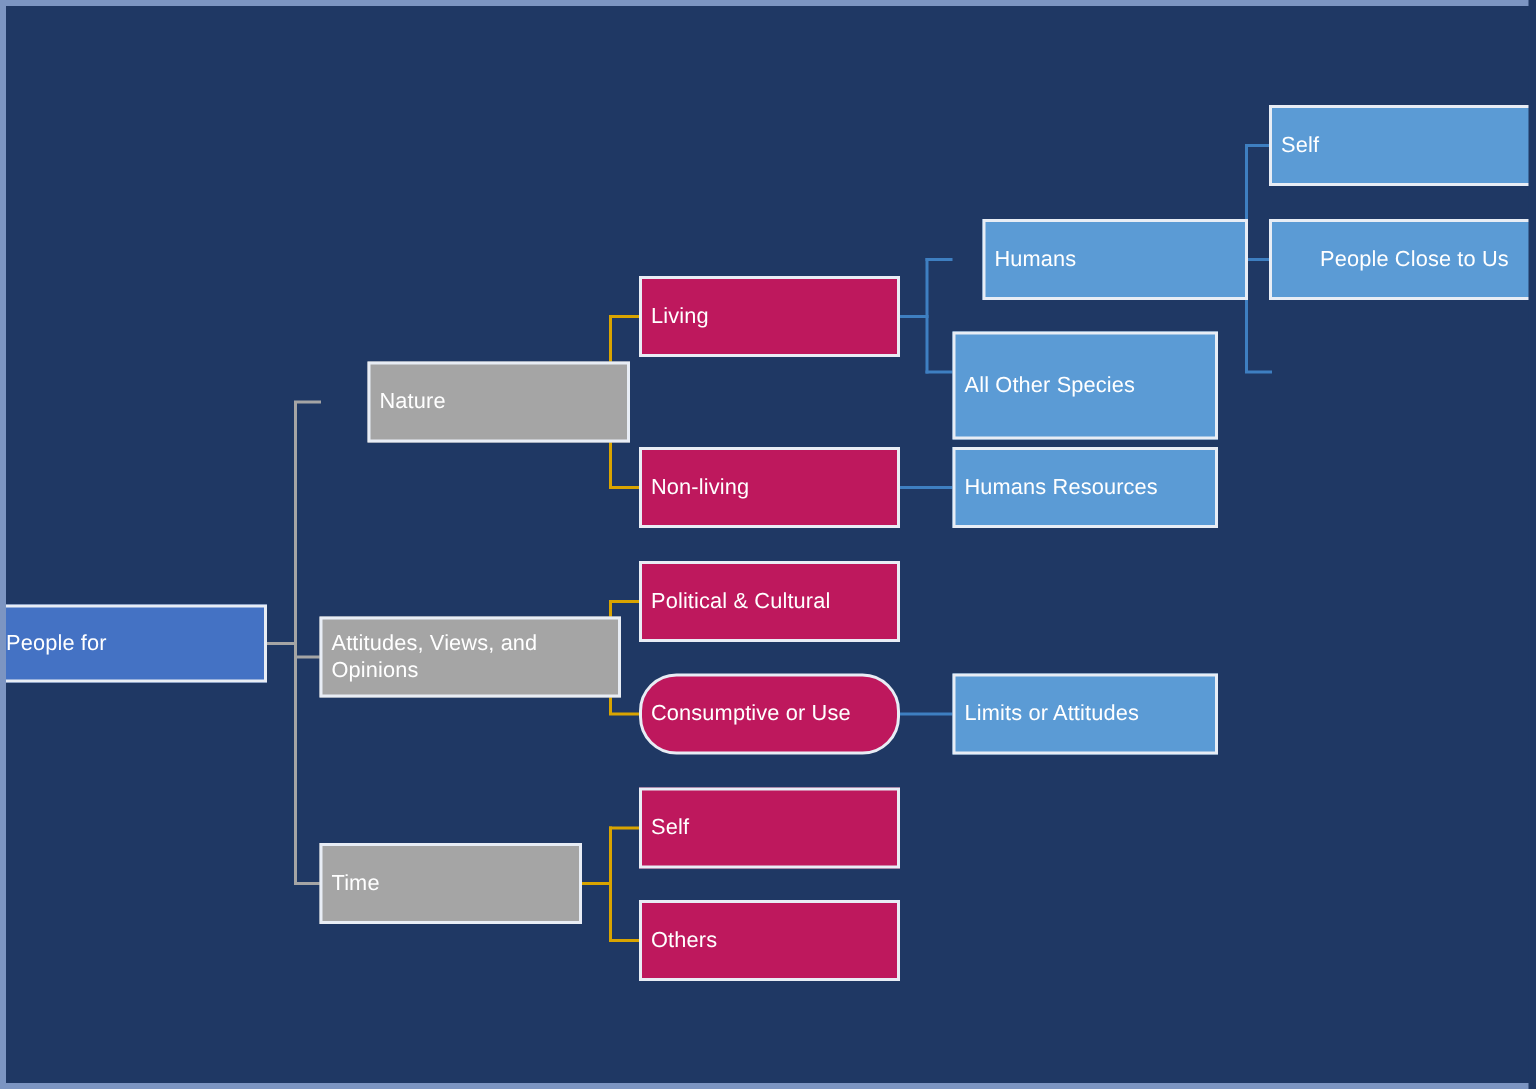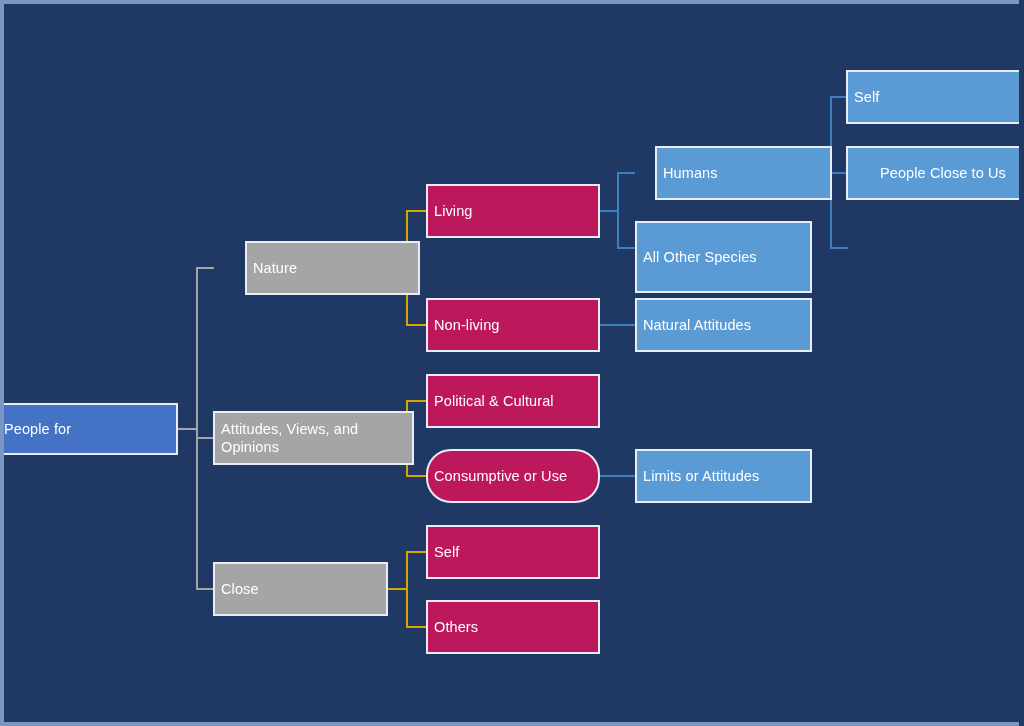--- a/index.html
+++ b/index.html
@@ -126,21 +126,21 @@
     <span class="lbl">People for</span>
   </div>
 
   <div class="node n-gray" style="left:213px; top:241px; width:175px; height:54px;margin-left:32px;">
     <span class="lbl">Nature</span>
   </div>
   <div class="node n-gray" style="left:213px; top:411px; width:201px; height:54px;">
     <span class="lbl">Attitudes, Views, and Opinions</span>
   </div>
   <div class="node n-gray" style="left:213px; top:562px; width:175px; height:54px;">
-    <span class="lbl">Close</span>
+    <span class="lbl">Time</span>
   </div>
 
   <div class="node n-yellow" style="left:426px; top:184px; width:174px; height:54px;">
     <span class="lbl">Living</span>
   </div>
   <div class="node n-yellow" style="left:426px; top:298px; width:174px; height:54px;">
     <span class="lbl">Non-living</span>
   </div>
   <div class="node n-yellow" style="left:426px; top:374px; width:174px; height:54px;">
     <span class="lbl">Political &amp; Cultural</span>
@@ -155,21 +155,21 @@
     <span class="lbl">Others</span>
   </div>
 
   <div class="node n-blue" style="left:635px; top:146px; width:177px; height:54px;margin-left:20px;">
     <span class="lbl">Humans</span>
   </div>
   <div class="node n-blue" style="left:635px; top:221px; width:177px; height:72px;">
     <span class="lbl">All Other Species</span>
   </div>
   <div class="node n-blue" style="left:635px; top:298px; width:177px; height:54px;">
-    <span class="lbl">Natural Attitudes</span>
+    <span class="lbl">Humans Resources</span>
   </div>
   <div class="node n-blue" style="left:635px; top:449px; width:177px; height:54px;">
     <span class="lbl">Limits or Attitudes</span>
   </div>
 
   <div class="node n-blue" style="left:846px; top:70px; width:177px; height:54px;">
     <span class="lbl">Self</span>
   </div>
   <div class="node n-blue" style="left:846px; top:146px; width:177px; height:54px;padding-left:32px;">
     <span class="lbl">People Close to Us</span>

